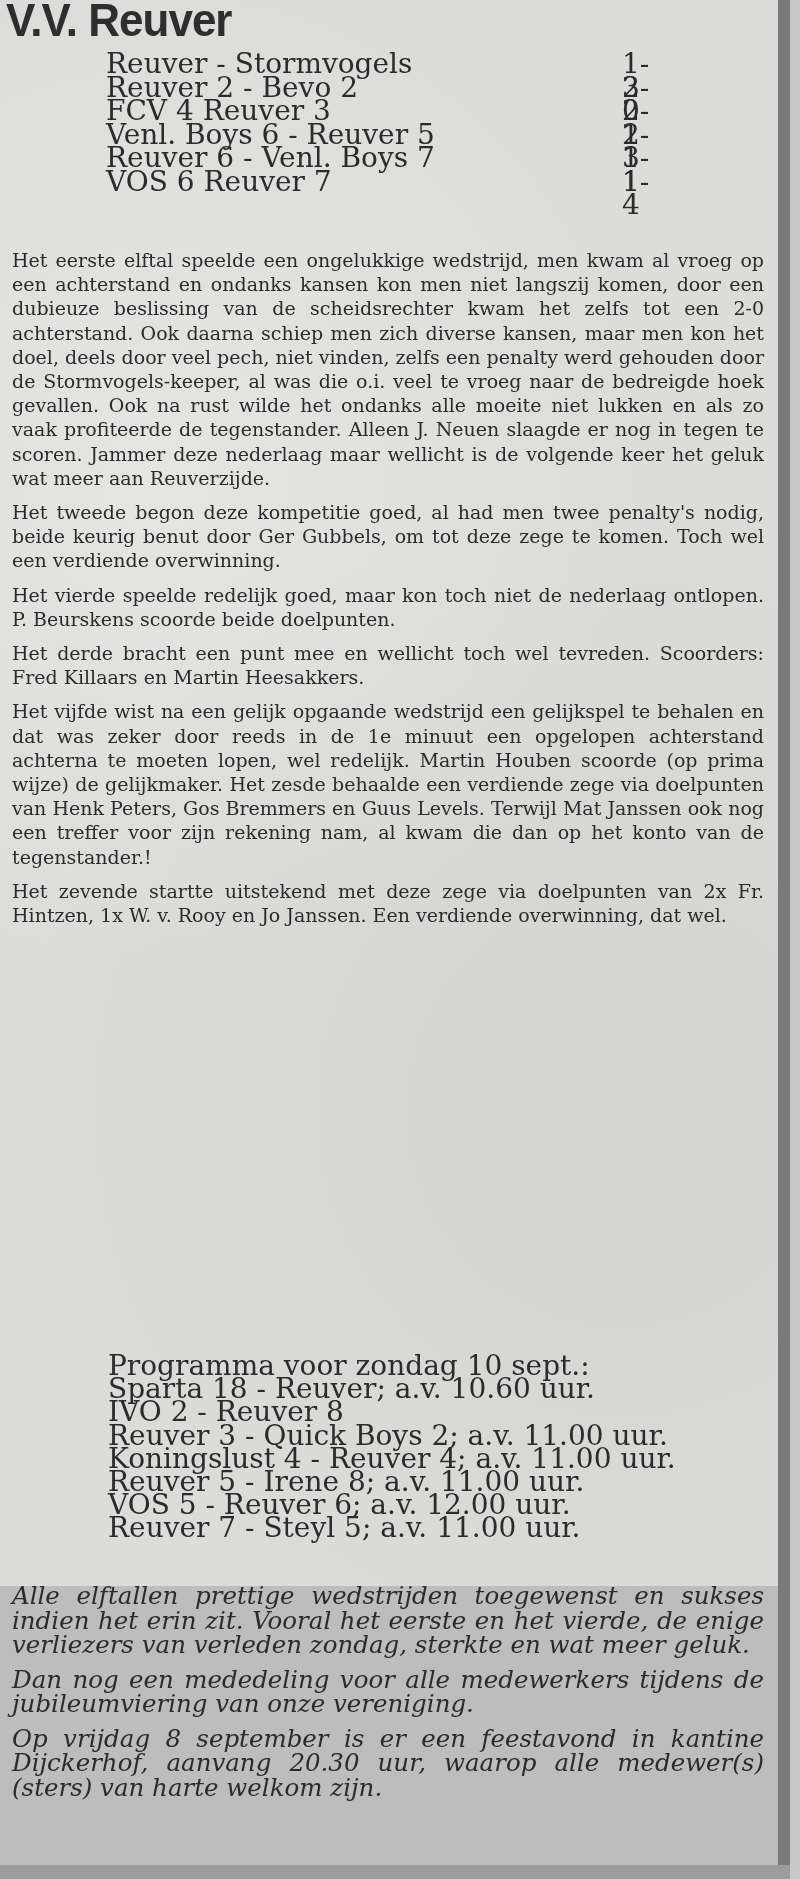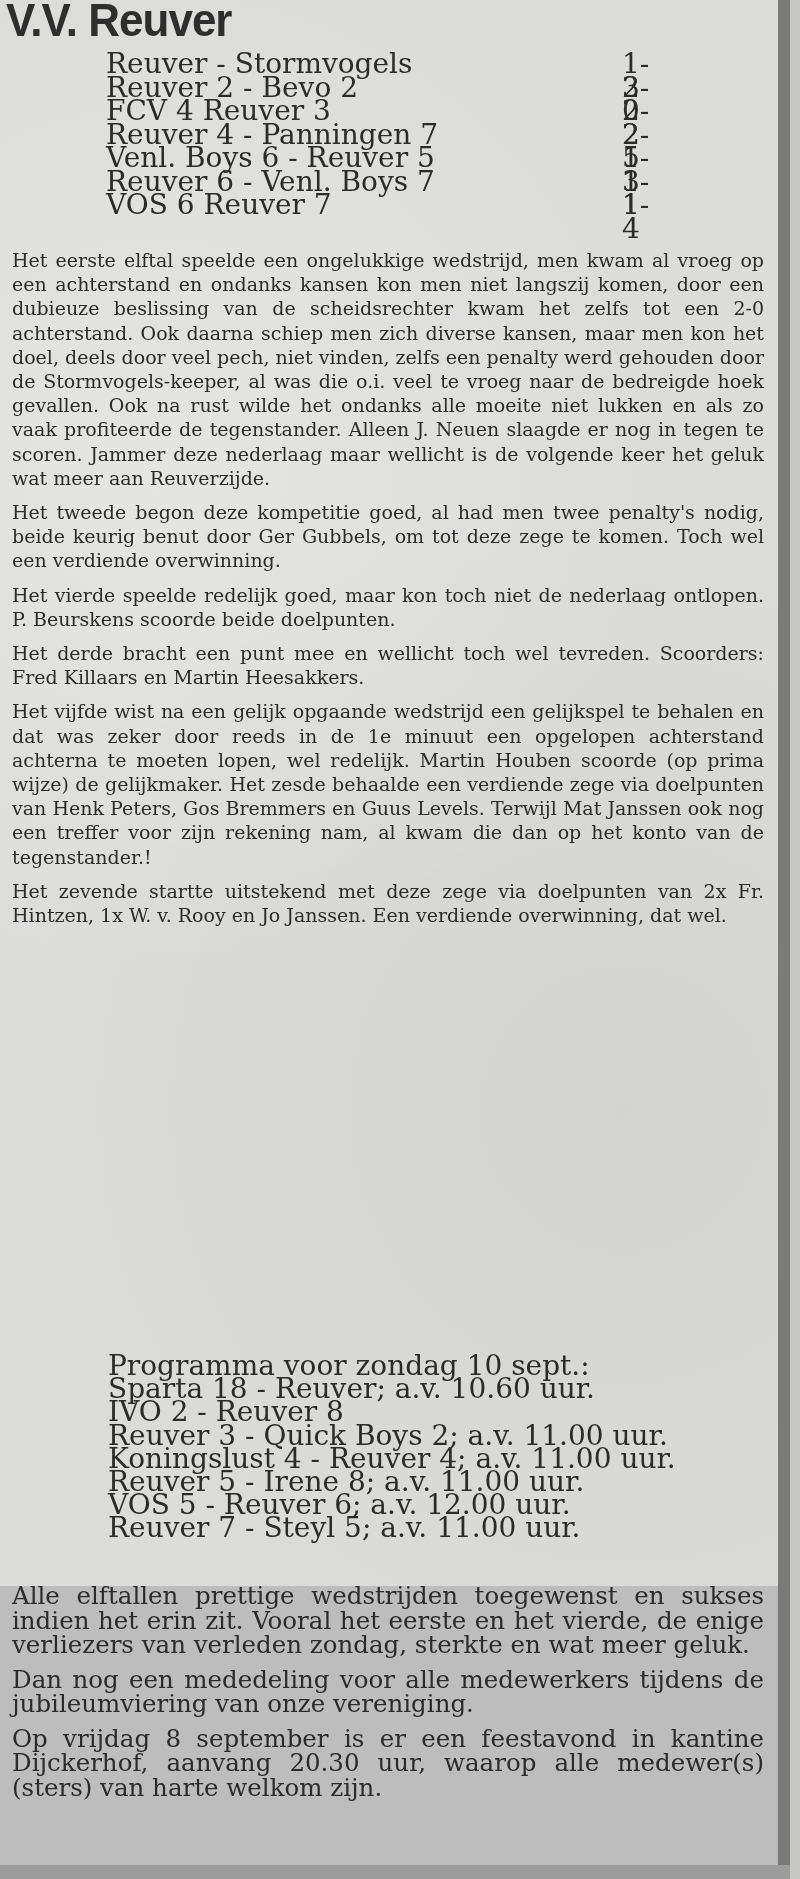--- a/index.html
+++ b/index.html
@@ -50,44 +50,40 @@
   .para { margin: 0 0 10px 0; }
   .program {
     position: absolute; left: 108px; top: 1354px; width: 600px;
     font-size: 28px; line-height: 23.2px; color: #2b2b2b;
   }
   .program div { white-space: nowrap; }
   .tail {
     position: absolute; left: 12px; top: 1584px; width: 752px;
     font-size: 24.5px; line-height: 24.5px; color: #2b2b2b; text-align: justify;
   }
-  .tail .para { margin-bottom: 10px; }
+  .tail .para { margin-bottom: 10px; font-style: italic; }
 </style>
 </head>
 <body>
 
 <div class="clip">
   <h1 class="title">V.V. Reuver</h1>
 
   <div class="results">
     <div class="result-row">
         <span>Reuver - Stormvogels</span>
         <span class="score">1-3</span>
       </div>
     <div class="result-row">
         <span>Reuver 2 - Bevo 2</span>
         <span class="score">2-0</span>
       </div>
     <div class="result-row">
         <span>FCV 4 Reuver 3</span>
         <span class="score">2-2</span>
-      </div>
-    <div class="result-row">
-        <span>Reuver 4 - Panningen 7</span>
-        <span class="score">2-5</span>
       </div>
     <div class="result-row">
         <span>Venl. Boys 6 - Reuver 5</span>
         <span class="score">1-1</span>
       </div>
     <div class="result-row">
         <span>Reuver 6 - Venl. Boys 7</span>
         <span class="score">3-1</span>
       </div>
     <div class="result-row">

